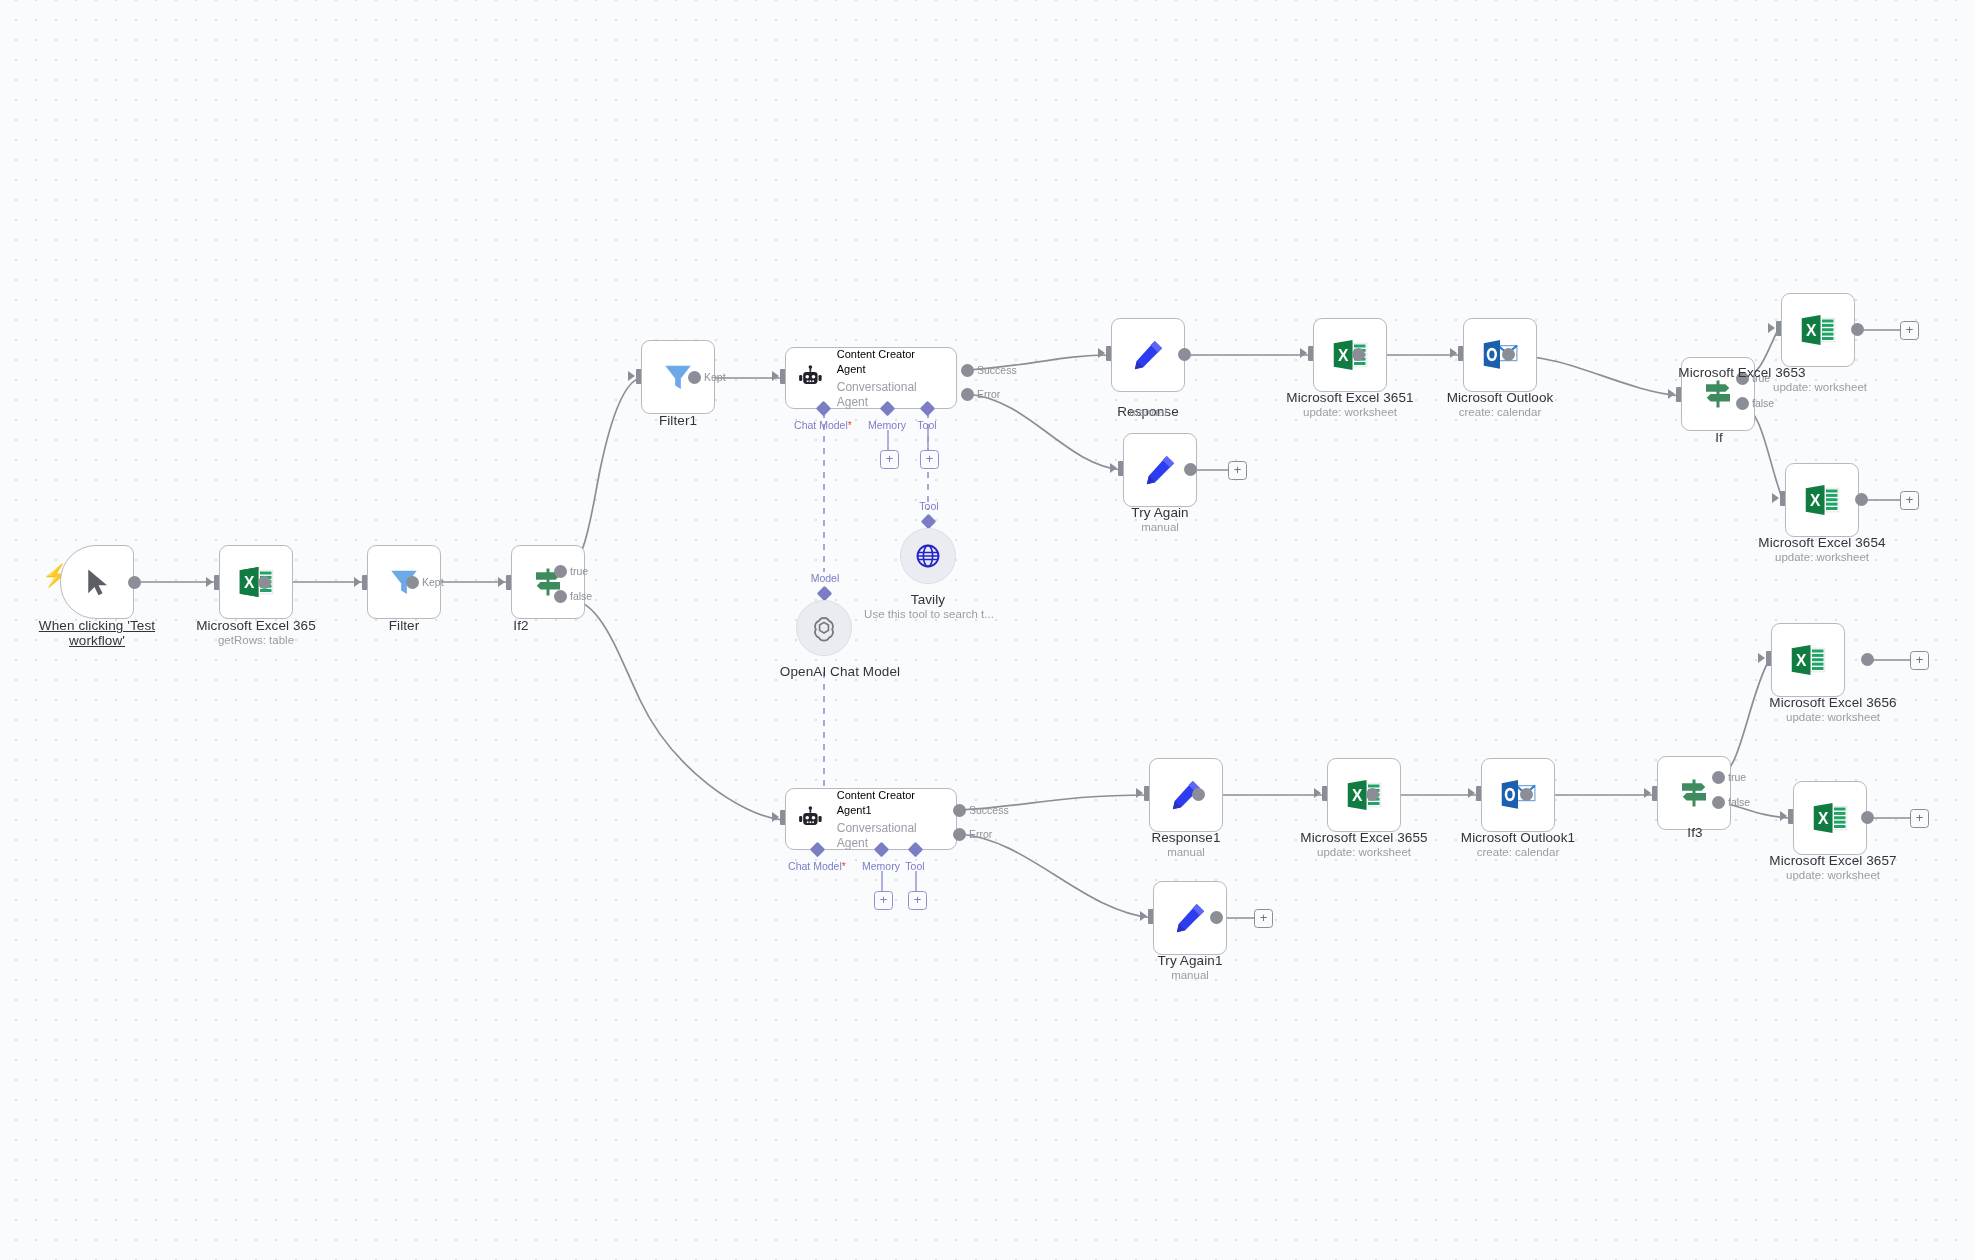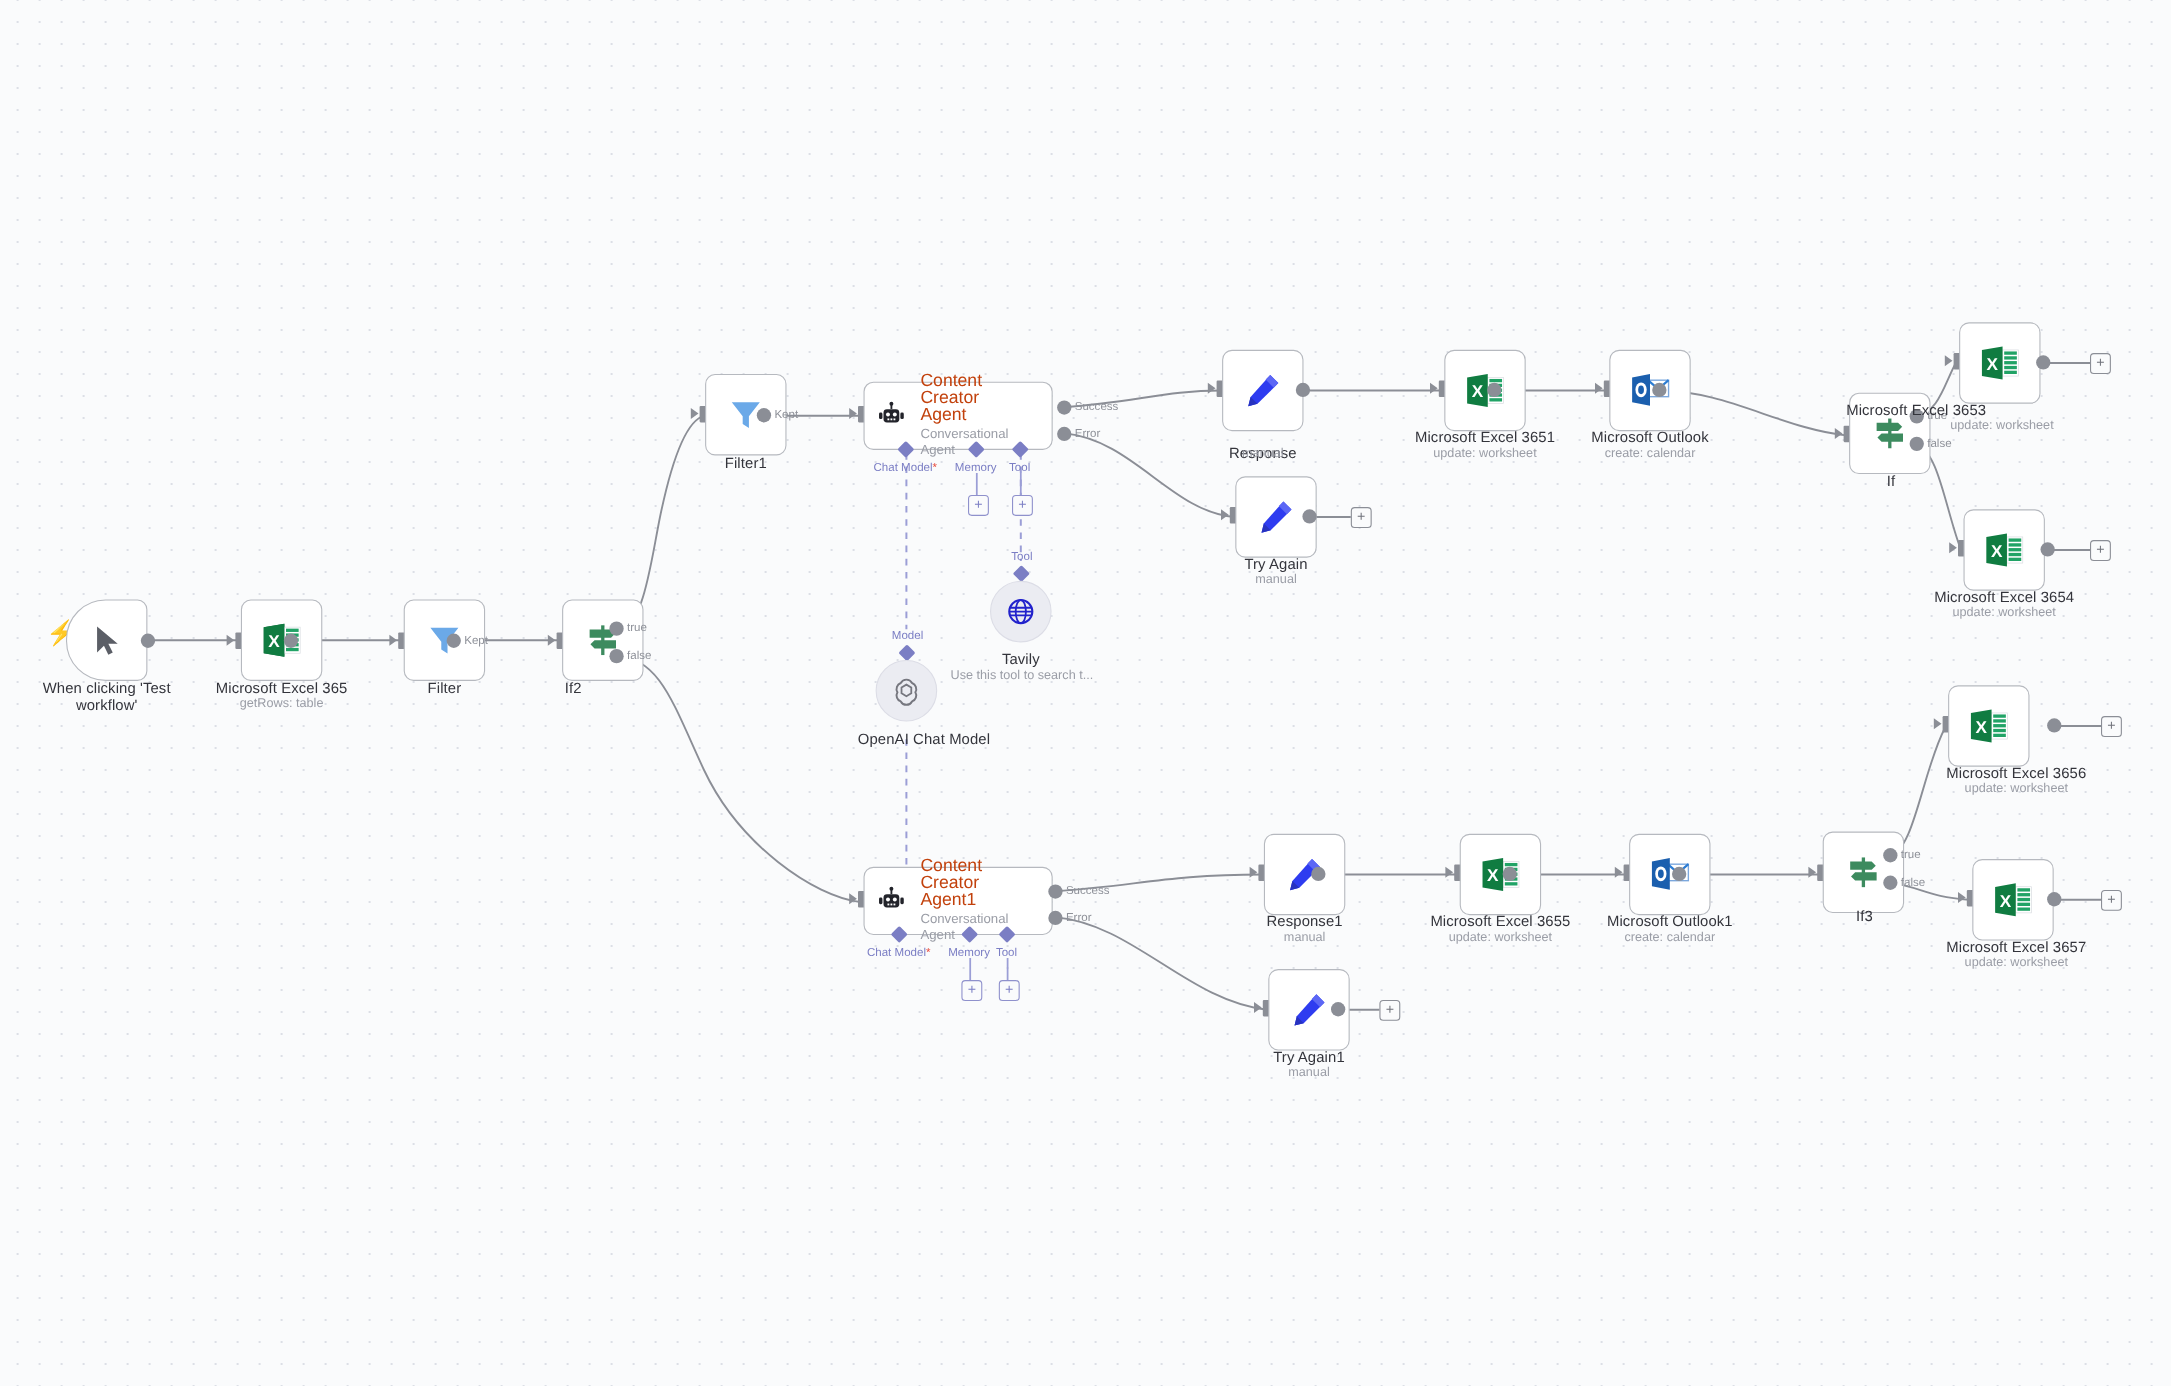--- a/index.html
+++ b/index.html
@@ -130,21 +130,21 @@
     color: #7b7ec4;
     font-size: 13px;
     line-height: 15px;
     text-align: center;
   }
 
   
   .ico { display:block; }
   .agentrow { display:flex; align-items:center; gap:12px; width:100%; }
   .agenttext { display:flex; flex-direction:column; }
-  .agenttitle { font-size:16px; color:#c2410c; line-height:15.5px; max-width:112px; }
+  .agenttitle { font-size:11px; color:#000000; line-height:15.5px; max-width:112px; }
   .agentsub { font-size:12px; color:#9a9da6; line-height:15px; margin-top:2px; }
 
   .bolt {
     position:absolute;
     font-size: 22px;
     color:#ff6d5a;
     line-height:22px;
   }
 </style>
 </head>
@@ -219,21 +219,21 @@
   </svg>
 
   <div class="bolt" style="left:42px;top:565px;">⚡</div>
 
   <div class="node trigger" style="left:60px;top:545px;">
     <svg class="ico" width="30" height="34" viewBox="0 0 24 24">
       <path d="M5 2 L5 21 L10 16 L13.2 22.5 L16.4 21 L13.2 14.6 L20 14.6 Z" fill="#5b5e66"></path>
     </svg>
   </div>
   <div class="port" style="left:128px;top:576px;"></div>
-  <div class="lbl wrap" style="left:32px;top:618px;width:130px;"><span>When clicking 'Test</span><br><span>workflow'</span></div>
+  <div class="lbl wrap" style="left:32px;top:618px;width:130px;text-decoration:underline;"><span>When clicking 'Test</span><br><span>workflow'</span></div>
 
   <div class="inarrow" style="left:206px;top:577px;"></div>
   <div class="inport" style="left:214px;top:575px;"></div>
   <div class="node sq" style="left:219px;top:545px;">
     <svg class="ico" width="40" height="40" viewBox="0 0 32 32">
       <path d="M3 6.6 L18 4 L18 28 L3 25.4 Z" fill="#1d7044"></path>
       <rect x="18" y="6.5" width="11.5" height="19" fill="#ffffff" stroke="#d8dbe0" stroke-width="0.5"></rect>
       <g fill="#21a366">
         <rect x="19.2" y="7.6" width="9.2" height="2.4"></rect>
           <rect x="19.2" y="11.1" width="9.2" height="2.4"></rect>

